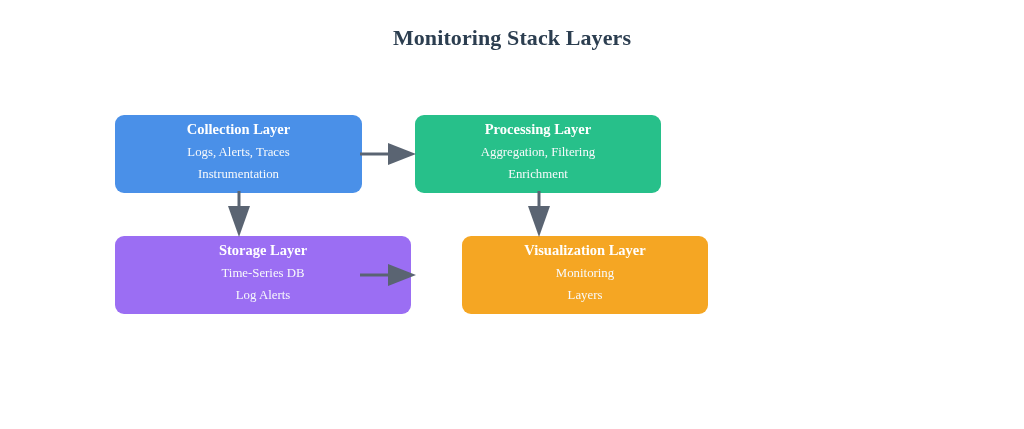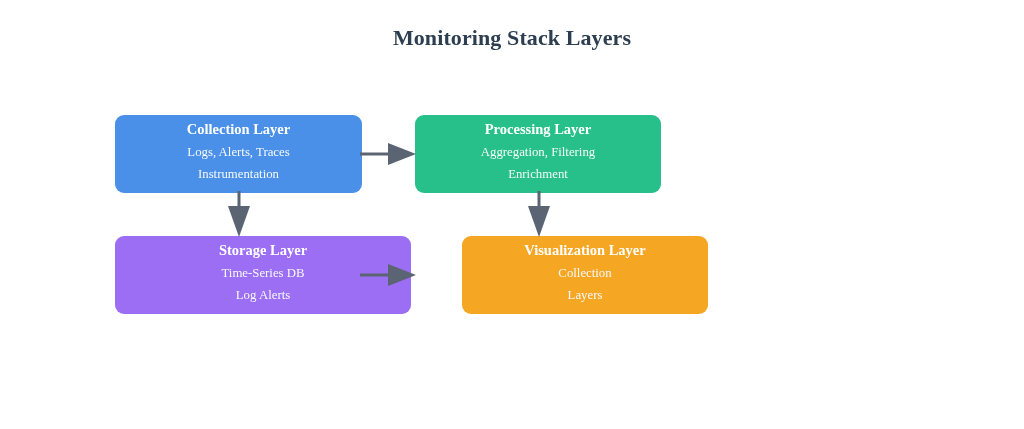--- a/index.html
+++ b/index.html
@@ -100,21 +100,21 @@
   </div>
 
   <div class="node" id="node-storage">
     <div class="node-title">Storage Layer</div>
     <div class="node-line">Time-Series DB</div>
     <div class="node-line">Log Alerts</div>
   </div>
 
   <div class="node" id="node-visualization">
     <div class="node-title">Visualization Layer</div>
-    <div class="node-line">Collection</div>
+    <div class="node-line">Monitoring</div>
     <div class="node-line">Layers</div>
   </div>
 
   <div class="arrow" id="arrow-collection-processing">
     <svg width="58" height="28" viewBox="0 0 58 28">
       <line x1="0" y1="14" x2="30" y2="14" stroke="#5a6472" stroke-width="3"></line>
       <polygon points="28,3 56,14 28,25" fill="#5a6472"></polygon>
     </svg>
   </div>
 

